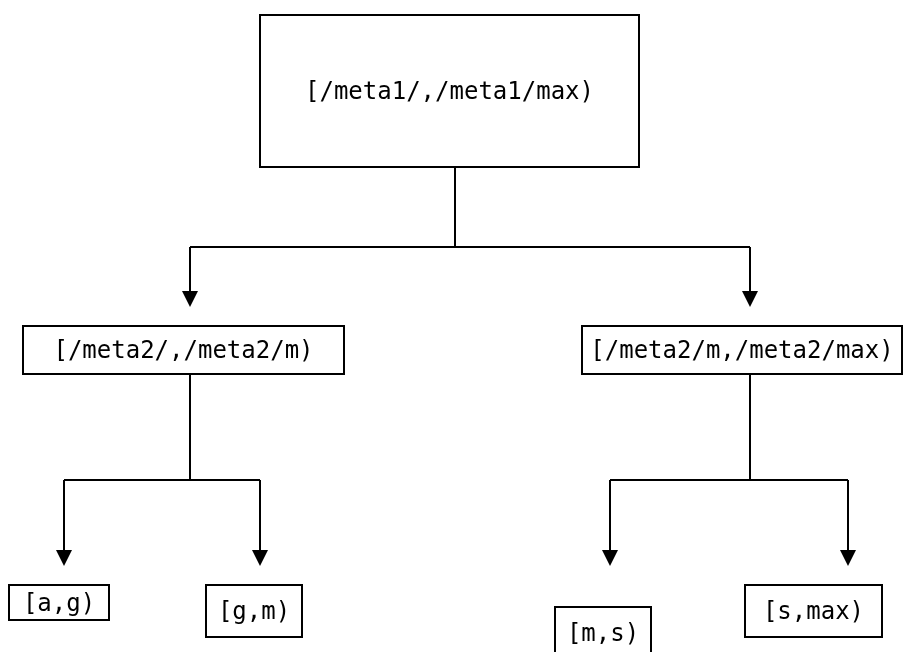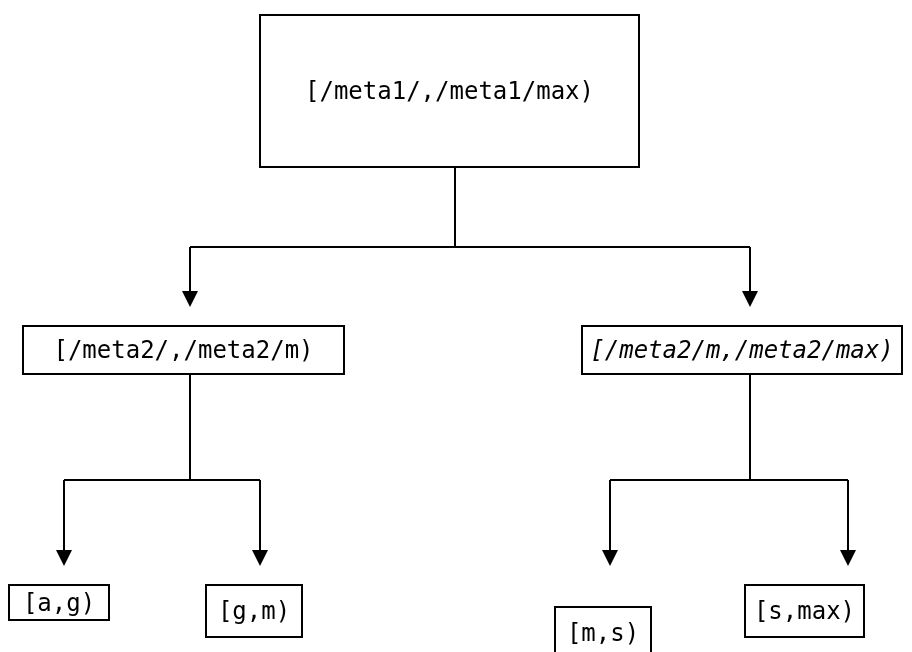--- a/index.html
+++ b/index.html
@@ -39,25 +39,25 @@
     color: #000000;
     display: flex;
     align-items: center;
     justify-content: center;
     font-size: 24px;
     line-height: 1;
     white-space: nowrap;
   }
   .node-root      { left: 259px; top: 14px;  width: 381px; height: 154px; }
   .node-mid-left  { left: 22px;  top: 325px; width: 323px; height: 50px; text-align: right; }
-  .node-mid-right { left: 581px; top: 325px; width: 322px; height: 50px; font-style: italic; }
+  .node-mid-right { left: 581px; top: 325px; width: 322px; height: 50px; }
   .node-leaf-1    { left: 8px;   top: 584px; width: 102px; height: 37px; }
   .node-leaf-2    { left: 205px; top: 584px; width: 98px;  height: 54px; justify-content: center; }
   .node-leaf-3    { left: 554px; top: 606px; width: 98px;  height: 54px; }
-  .node-leaf-4    { left: 744px; top: 584px; width: 121px; height: 54px; }
+  .node-leaf-4    { left: 744px; top: 584px; width: 139px; height: 54px; }
 </style>
 </head>
 <body>
 
 <div class="canvas">
 
   <svg class="edges-svg" viewBox="0 0 912 652" aria-hidden="true">
 
     <path class="edge-path" d="M455,168 L455,247 M190,247 L750,247 M190,247 L190,291 M750,247 L750,291"></path>
     <polygon class="edge-arrowhead" points="182,291 198,291 190,307"></polygon>

